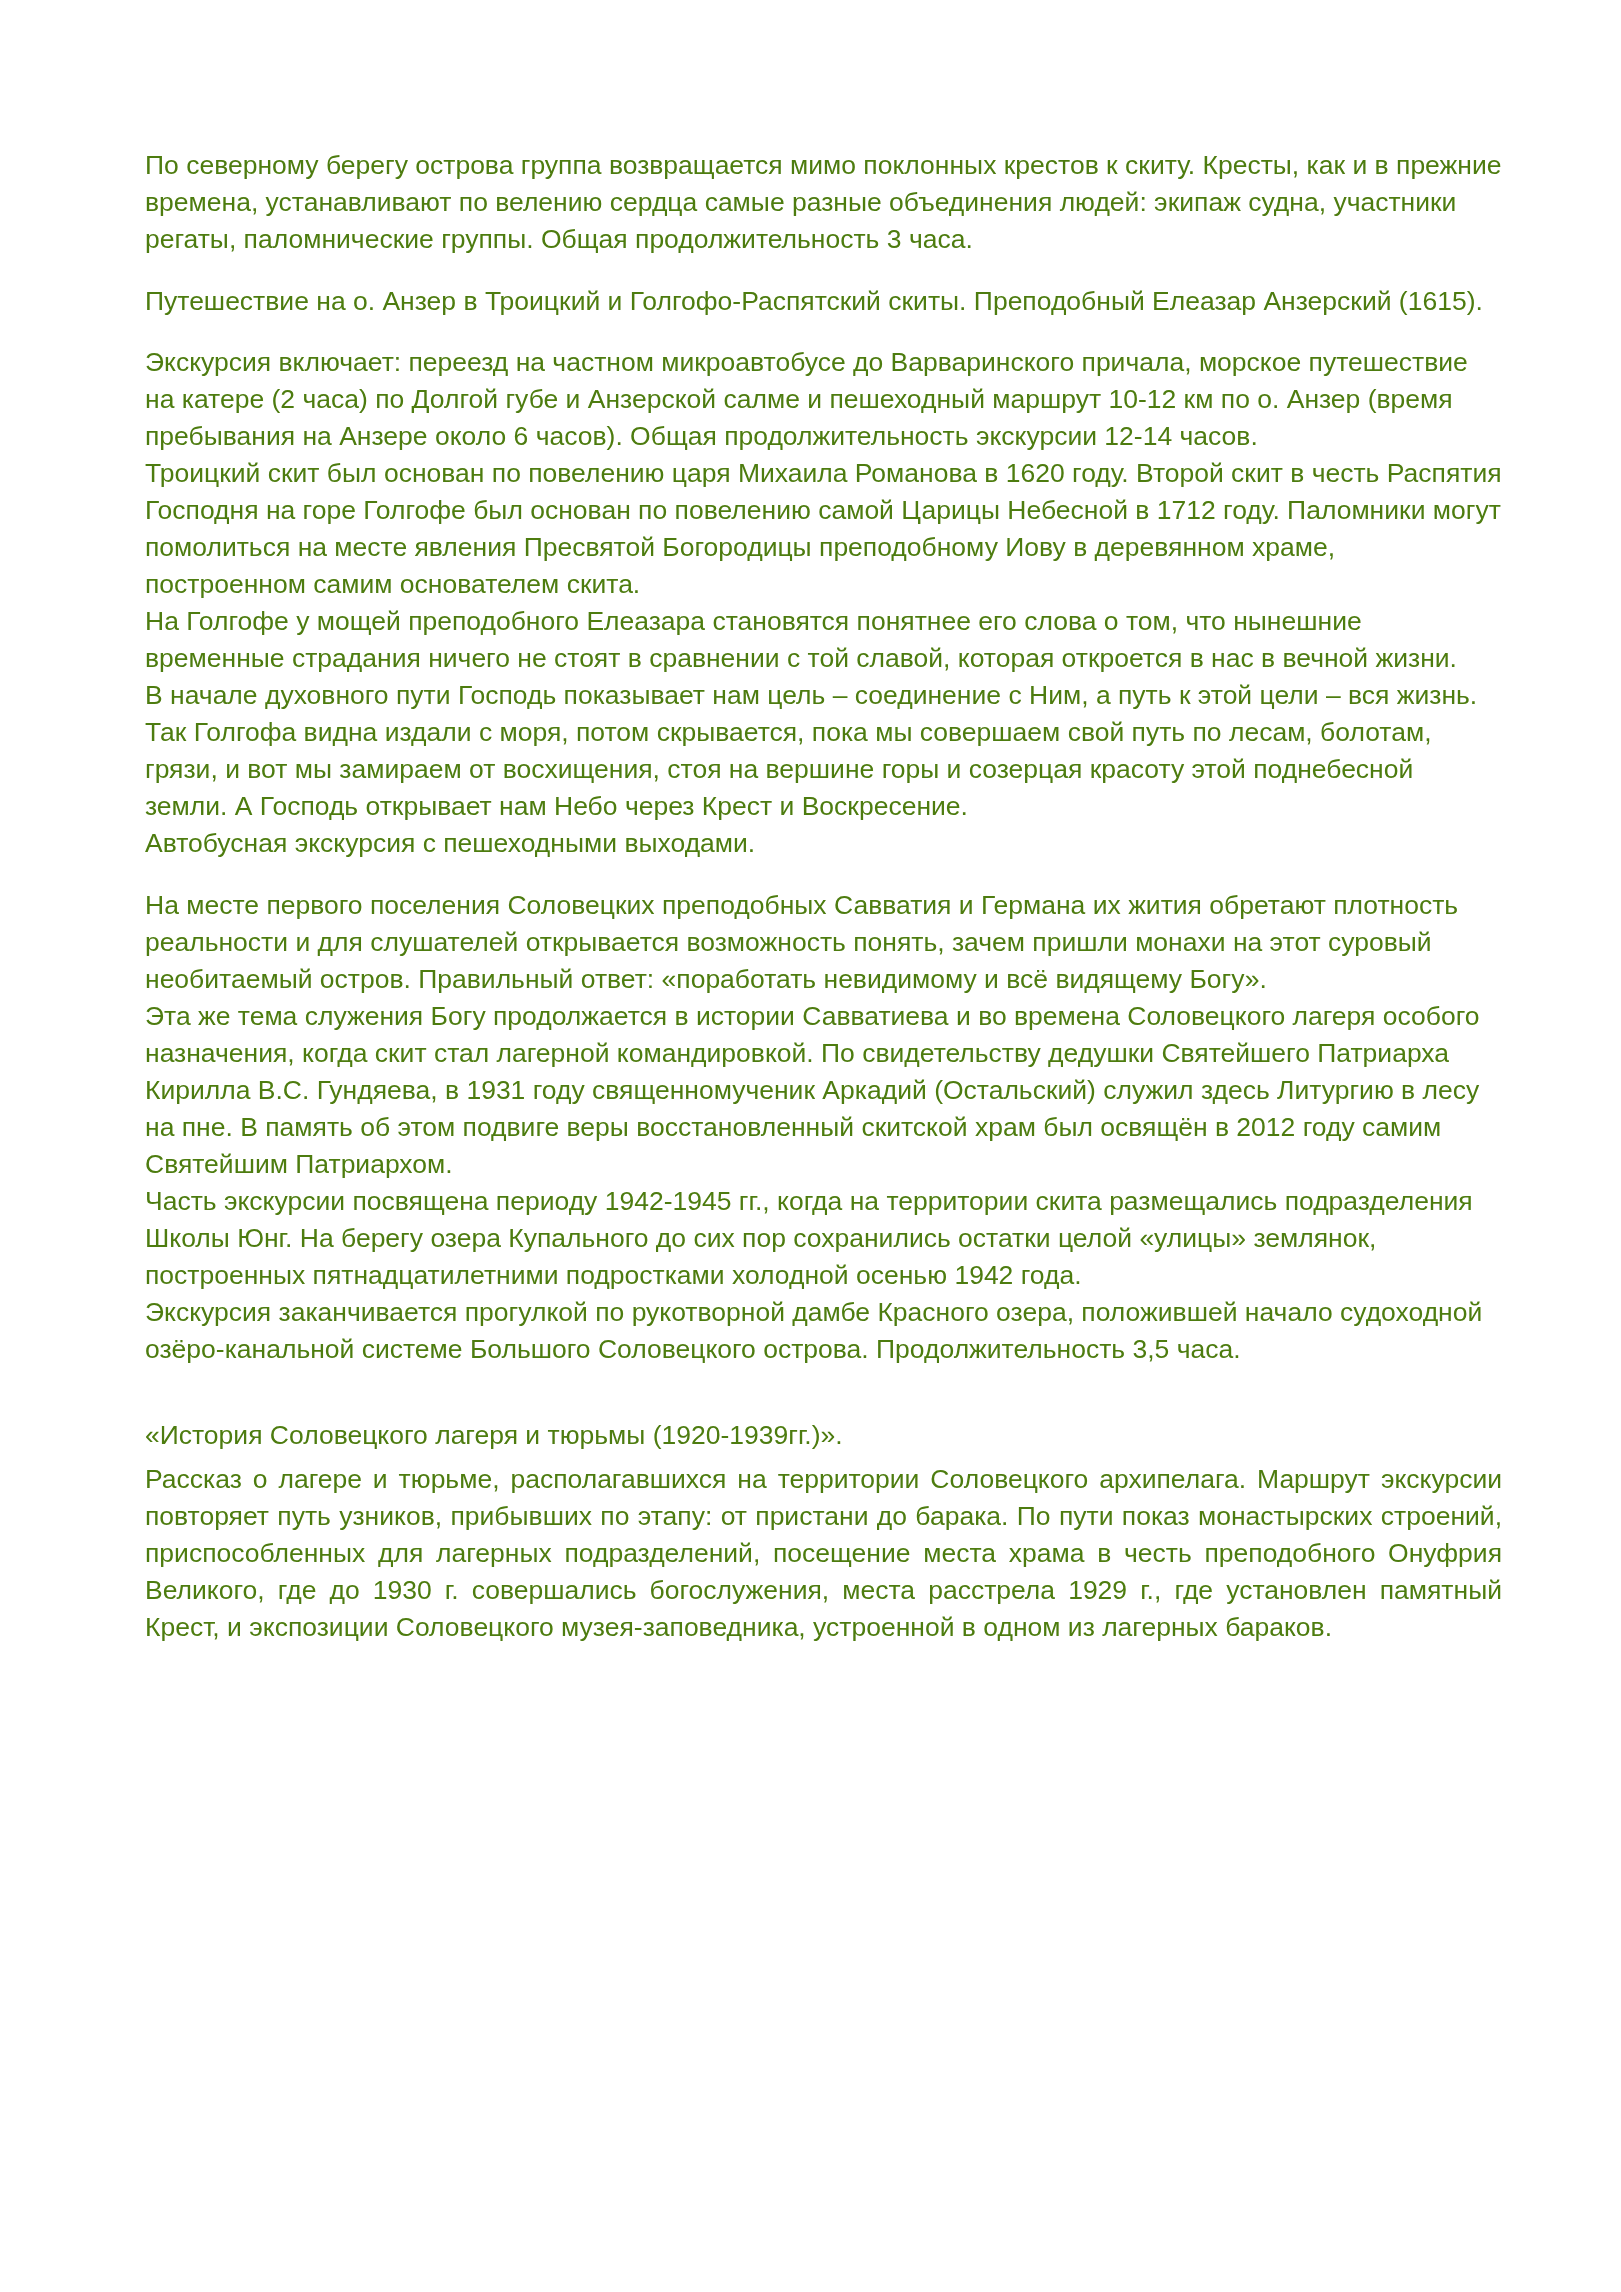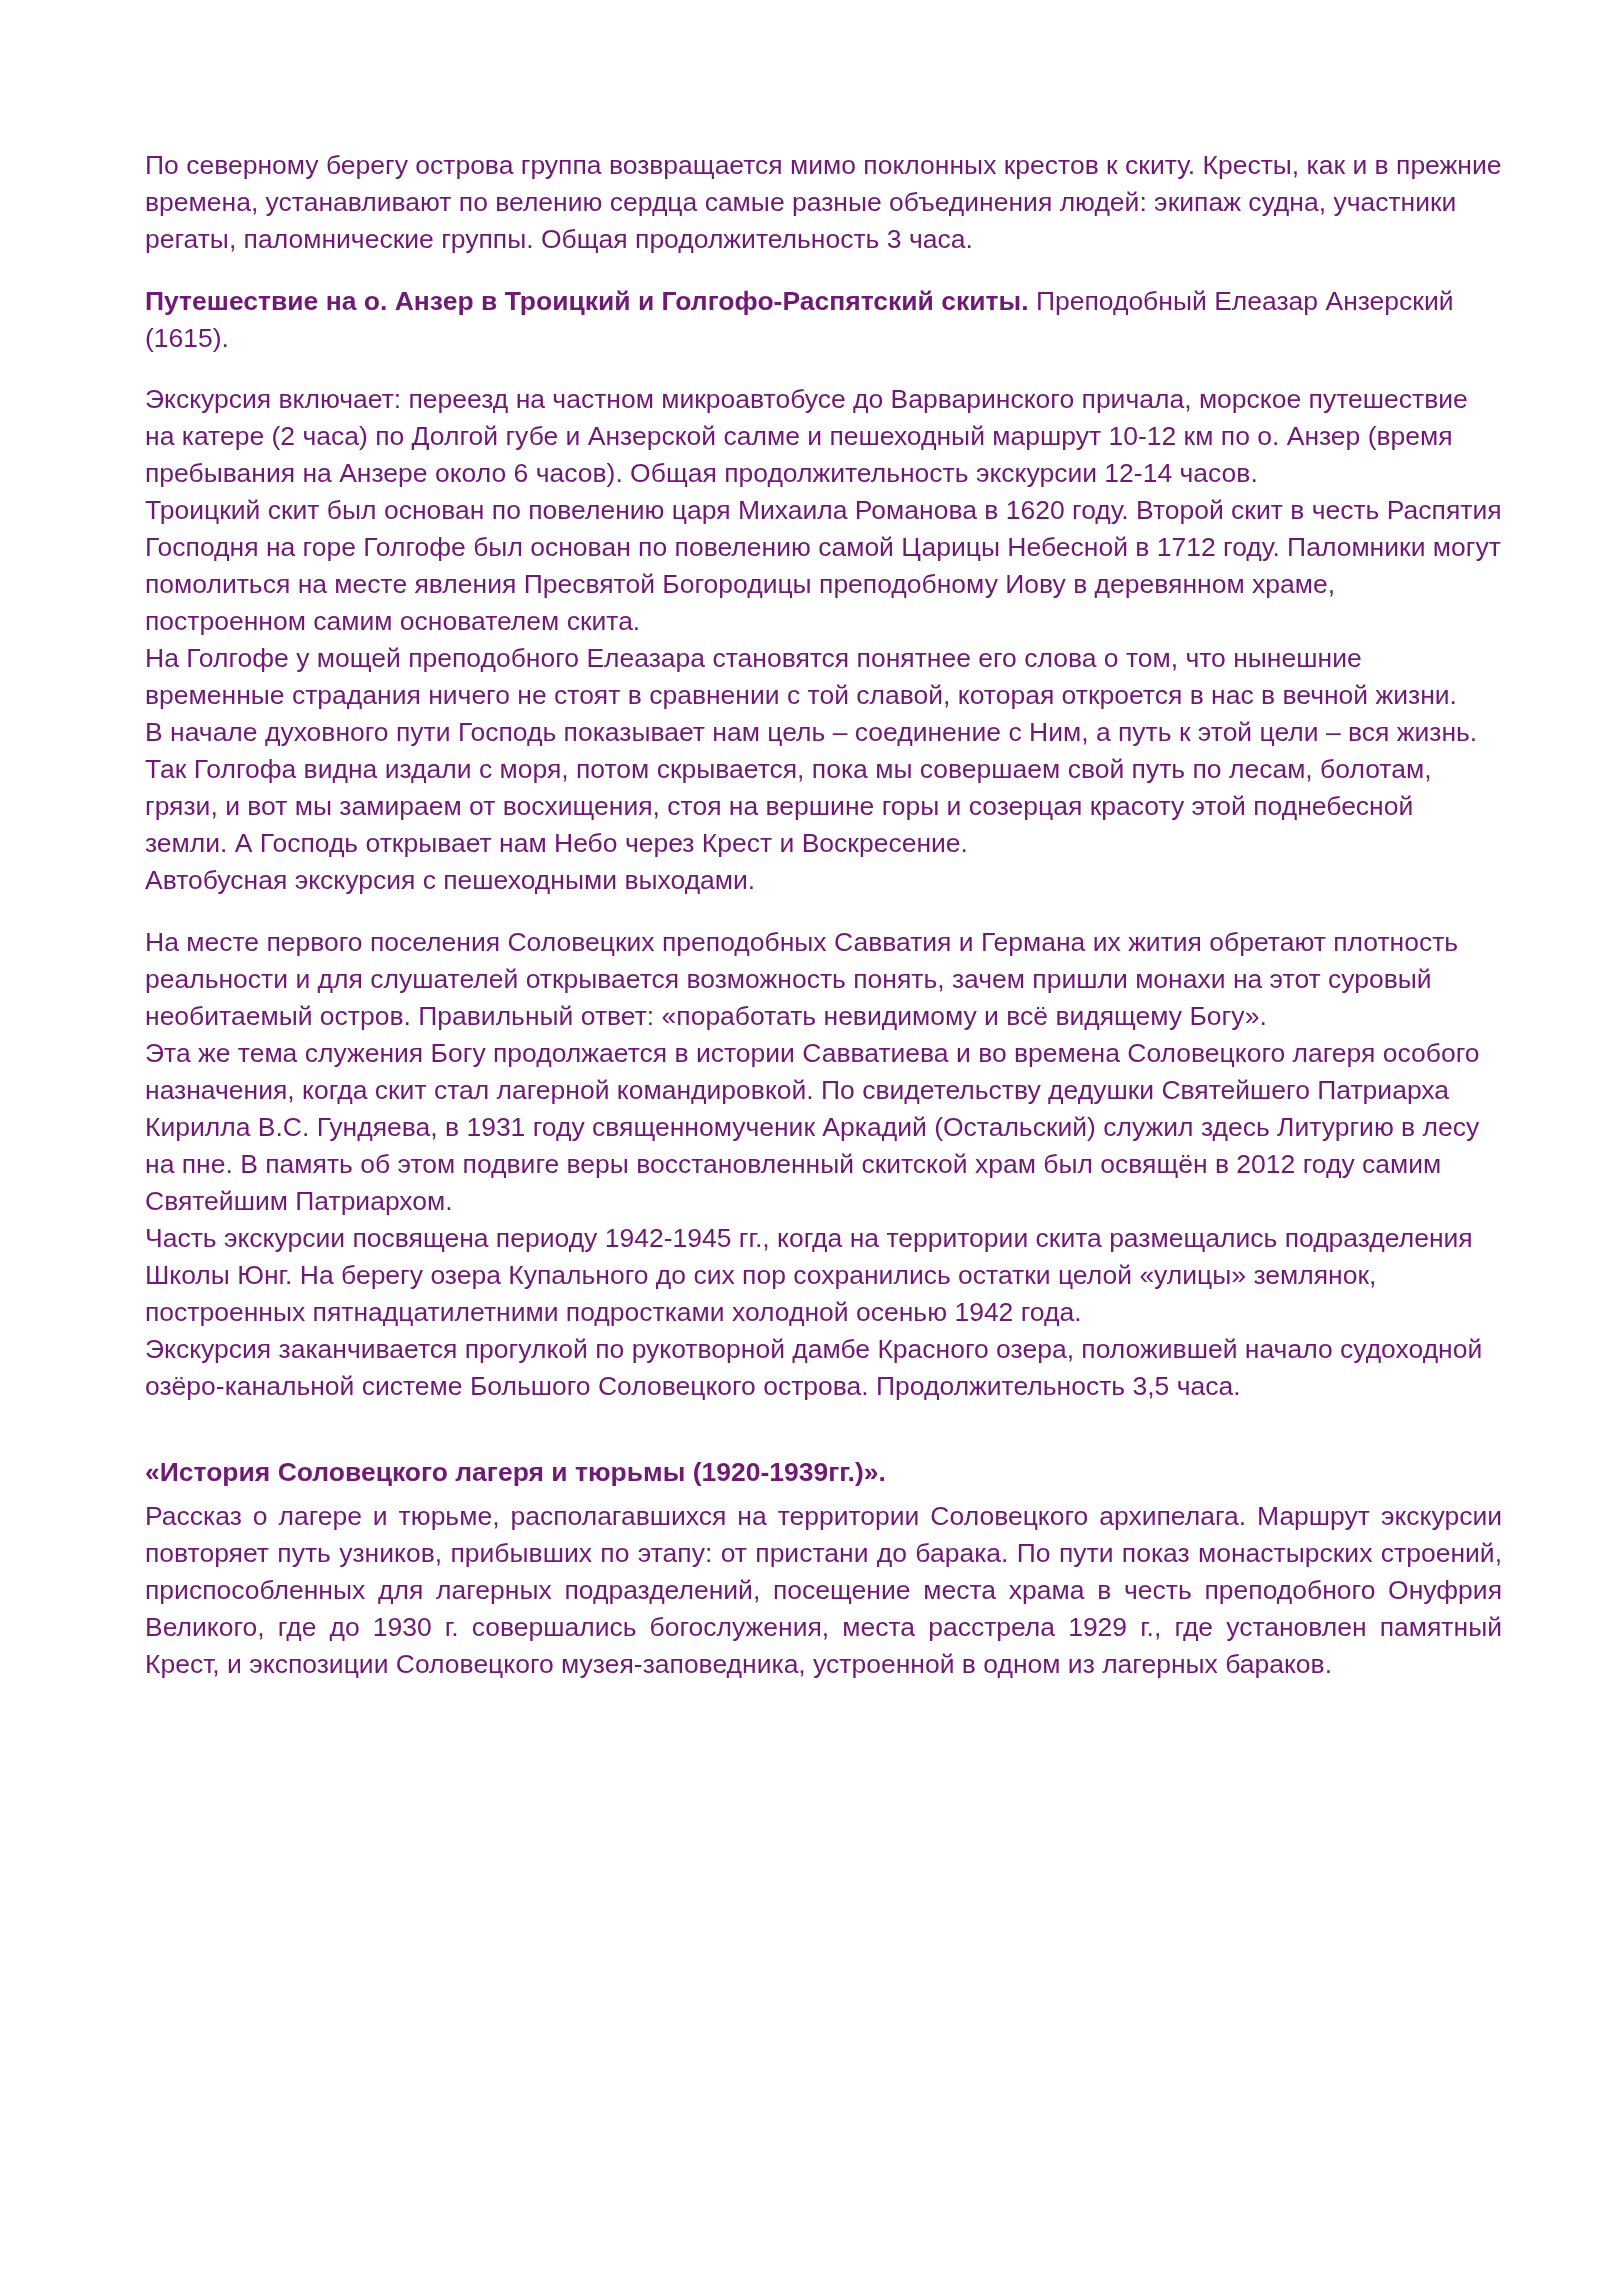--- a/index.html
+++ b/index.html
@@ -15,30 +15,30 @@
     overflow: hidden;
   }
   .content {
     position: absolute;
     left: 145px;
     top: 147px;
     width: 1357px;
     font-family: "Liberation Sans", sans-serif;
     font-size: 26.5px;
     line-height: 37px;
-    color: #701a75;
+    color: #4d7c0f;
     text-align: left;
   }
   .para {
     margin: 0;
   }
   .gap-para   { margin-top: 24.5px; }
   .gap-sect-lg{ margin-top: 60px; }
   .gap-sect   { margin-top: 49px; }
-  .bold       { font-weight: 700; }
+  .bold       { font-weight: 400; }
   .justify    { text-align: justify; margin-top: 7px; }
   .block p    { margin: 0; }
 </style>
 </head>
 <body>
 
 <div class="page">
   <div class="content">
 
     <p class="para">По северному берегу острова группа возвращается мимо поклонных крестов к скиту. Кресты, как и в прежние времена, устанавливают по велению сердца самые разные объединения людей: экипаж судна, участники регаты, паломнические группы. Общая продолжительность 3 часа.</p>

